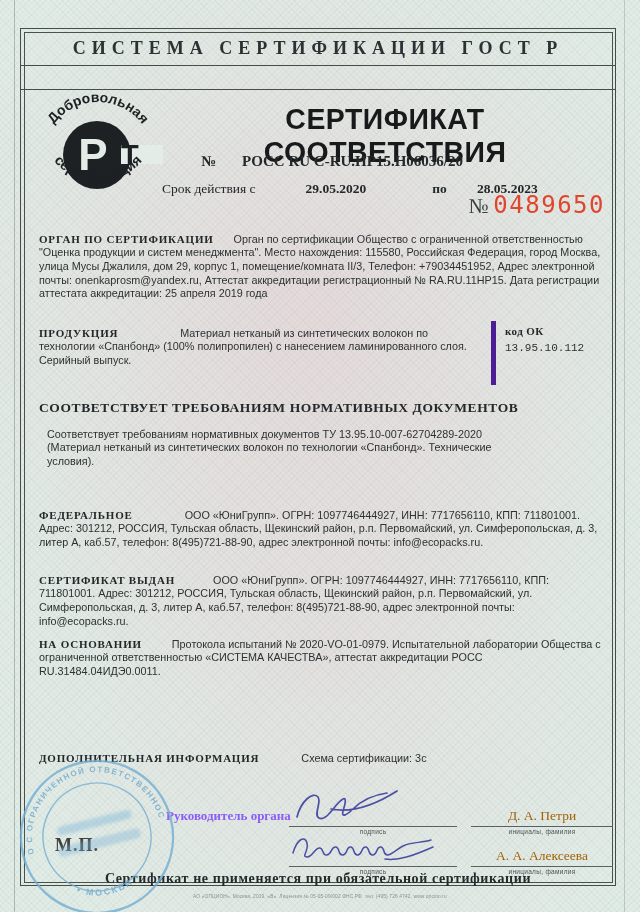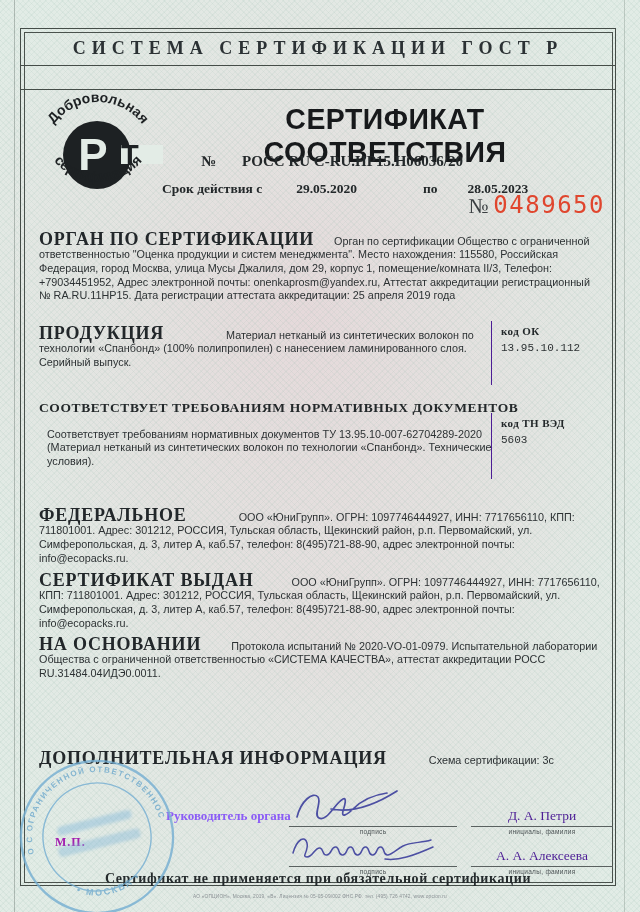--- a/index.html
+++ b/index.html
@@ -28,37 +28,37 @@
   }
   .abs{position:absolute;}
   .serif{font-family:"Liberation Serif","DejaVu Serif",serif;}
   .hline{position:absolute;left:0;right:0;border-top:1.3px solid #454d48;}
   .sys-title{top:9px;left:0;right:0;text-align:center;font-weight:bold;font-size:18px;letter-spacing:6px;color:#2b3134;}
   .agency{top:40px;left:0;right:0;text-align:center;font-weight:bold;font-size:12.3px;letter-spacing:.4px;color:#2b3134;transform:scaleY(1.05);}
   .doc-title{top:74px;left:138px;width:452px;text-align:center;font-weight:bold;font-size:29px;letter-spacing:.5px;color:#17191b;transform:scaleX(.98);}
   .numrow{top:124px;left:180px;font-size:15px;font-weight:bold;color:#23282a;}
   .numrow .no{margin-right:26px;font-weight:bold;}
   .validrow{top:152px;left:141px;font-size:13.5px;font-weight:bold;color:#23282a;}
-  .validrow .lbl{font-weight:bold;margin-right:34px;}
+  .validrow .lbl{font-weight:normal;margin-right:50px;}
   .validrow .to{margin:0 30px 0 66px;}
   .formnum{top:162px;right:10px;white-space:nowrap;margin-left:36px;}
   .formnum .no{font-size:21px;color:#3a3f42;font-family:"Liberation Serif",serif;}
   .formnum .digits{font-size:24px;letter-spacing:1.5px;color:#e0462e;font-family:"DejaVu Sans Mono",monospace;}
   .sec{position:absolute;left:18px;width:564px;font-size:10.8px;line-height:13.6px;color:#2c3133;}
-  .sec .sh{font-family:"Liberation Serif","DejaVu Serif",serif;font-weight:bold;font-size:18px;letter-spacing:.8px;color:#22272a;}
+  .sec .sh{font-family:"Liberation Serif","DejaVu Serif",serif;font-weight:bold;font-size:11px;letter-spacing:.8px;color:#22272a;}
   .narrow{width:448px;}
-  .codebox{position:absolute;left:470px;width:116px;border-left:1px solid #4c1d95;padding:4px 0 0 9px;}
+  .codebox{position:absolute;left:470px;width:116px;border-left:5px solid #4c1d95;padding:4px 0 0 9px;}
   .codebox .clabel{font-family:"Liberation Serif",serif;font-weight:bold;font-size:11px;letter-spacing:.4px;}
   .codebox .cval{font-size:11px;margin-top:5px;color:#2c3133;font-family:Liberation Mono, monospace;}
   .addrow{white-space:nowrap;}
-  .mp{font-family:"Liberation Serif",serif;font-weight:bold;font-size:12px;letter-spacing:1px;color:#a21caf;}
+  .mp{font-family:"Liberation Serif",serif;font-weight:bold;font-size:18px;letter-spacing:1px;color:#404040;}
   .role{font-family:"Liberation Serif",serif;font-weight:bold;font-size:13px;color:#8b5cf6;white-space:nowrap;}
   .sigline{border-bottom:1px solid #5a6160;height:0;}
   .caption{font-size:6.5px;color:#4d5456;text-align:center;letter-spacing:.3px;}
-  .name{font-family:"Liberation Serif",serif;font-size:13.5px;color:#4c1d95;text-align:center;white-space:nowrap;}
+  .name{font-family:"Liberation Serif",serif;font-size:13.5px;color:#a16207;text-align:center;white-space:nowrap;}
   .bottom-note{top:842px;left:0;right:0;text-align:center;font-weight:bold;font-size:14px;letter-spacing:.6px;color:#242a2c;}
   .print-info{position:absolute;top:894px;left:0;right:0;text-align:center;font-size:6px;color:#8a9094;transform:scale(.8);transform-origin:center top;letter-spacing:.2px;}
   svg text{font-family:"Liberation Sans",sans-serif;}
 </style>
 </head>
 <body>
 
 <div class="texture"></div>
 <div class="edge-line" style="left:14px;"></div>
 <div class="edge-line" style="left:624px;opacity:.7;"></div>
@@ -110,24 +110,20 @@
   </p>
   <div class="codebox" style="top:292px;height:60px;">
     <div class="clabel">код ОК</div>
     <div class="cval">13.95.10.112</div>
   </div>
 
   <div class="abs sh serif" style="top:371px;left:18px;font-weight:bold;font-size:13.5px;letter-spacing:.6px;font-family:'Liberation Serif',serif;">СООТВЕТСТВУЕТ ТРЕБОВАНИЯМ НОРМАТИВНЫХ ДОКУМЕНТОВ</div>
   <p class="sec narrow" style="top:388px;left:26px;">
     <span>Соответствует требованиям нормативных документов ТУ 13.95.10-007-62704289-2020 (Материал нетканый из синтетических волокон по технологии «Спанбонд». Технические условия).</span>
   </p>
-  <div class="codebox" style="top:384px;height:62px;">
-    <div class="clabel">код ТН ВЭД</div>
-    <div class="cval">5603</div>
-  </div>
 
   <p class="sec" style="top:469px;">
     <span class="sh" style="margin-right:52px;">ФЕДЕРАЛЬНОЕ</span><span>ООО «ЮниГрупп». ОГРН: 1097746444927, ИНН: 7717656110, КПП: 711801001. Адрес: 301212, РОССИЯ, Тульская область, Щекинский район, р.п. Первомайский, ул. Симферопольская, д. 3, литер А, каб.57, телефон: 8(495)721-88-90, адрес электронной почты: info@ecopacks.ru.</span>
   </p>
 
   <p class="sec" style="top:534px;">
     <span class="sh" style="margin-right:38px;">СЕРТИФИКАТ ВЫДАН</span><span>ООО «ЮниГрупп». ОГРН: 1097746444927, ИНН: 7717656110, КПП: 711801001. Адрес: 301212, РОССИЯ, Тульская область, Щекинский район, р.п. Первомайский, ул. Симферопольская, д. 3, литер А, каб.57, телефон: 8(495)721-88-90, адрес электронной почты: info@ecopacks.ru.</span>
   </p>
 
   <p class="sec" style="top:598px;">

